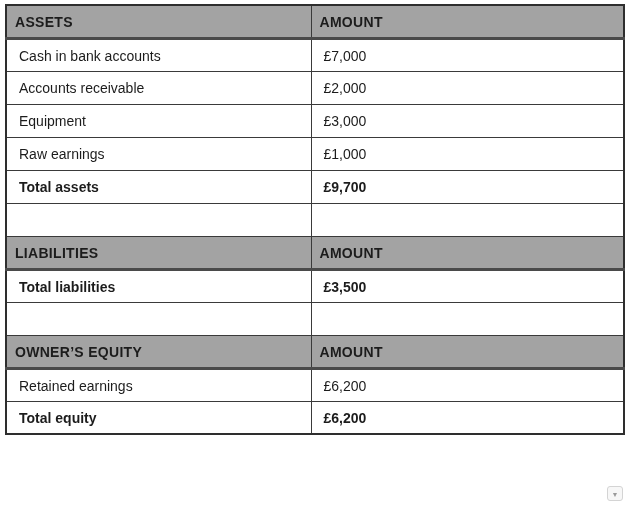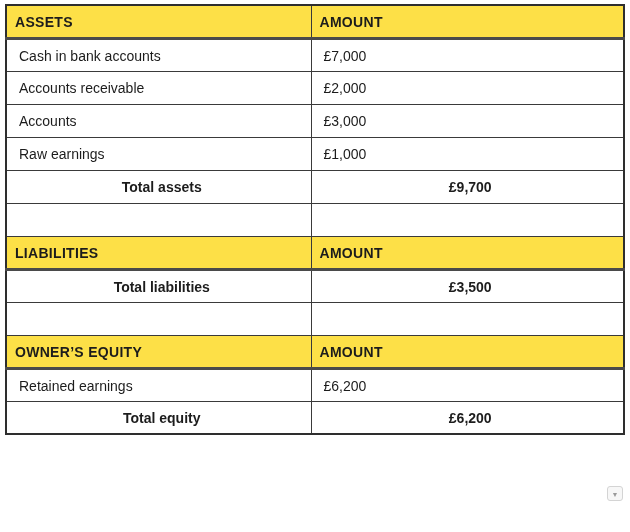--- a/index.html
+++ b/index.html
@@ -29,30 +29,29 @@
     padding: 1px 6px 0 12px;
     font-size: 14px;
     color: #1c1c1c;
     vertical-align: middle;
     white-space: nowrap;
     overflow: hidden;
   }
   col.c1 { width: 305px; }
   col.c2 { width: 313px; }
   tr.header-row td {
-    background: #fde047;
+    background: #a3a3a3;
     font-weight: bold;
     border-bottom-width: 3px;
     border-bottom-color: #4a4a4a;
     letter-spacing: 0.3px;
     padding-left: 8px;
   }
   tr.total-row td {
     font-weight: bold;
-    text-align: center;
   }
   tr.spacer-row td {
     height: 33px;
   }
   .scroll-btn {
     position: absolute;
     right: 7px;
     top: 486px;
     width: 16px;
     height: 15px;
@@ -88,21 +87,21 @@
       </tr>
       <tr>
         <td>Cash in bank accounts</td>
         <td>£7,000</td>
       </tr>
       <tr>
         <td>Accounts receivable</td>
         <td>£2,000</td>
       </tr>
       <tr>
-        <td>Accounts</td>
+        <td>Equipment</td>
         <td>£3,000</td>
       </tr>
       <tr>
         <td>Raw earnings</td>
         <td>£1,000</td>
       </tr>
       <tr class="total-row">
         <td>Total assets</td>
         <td>£9,700</td>
       </tr>

